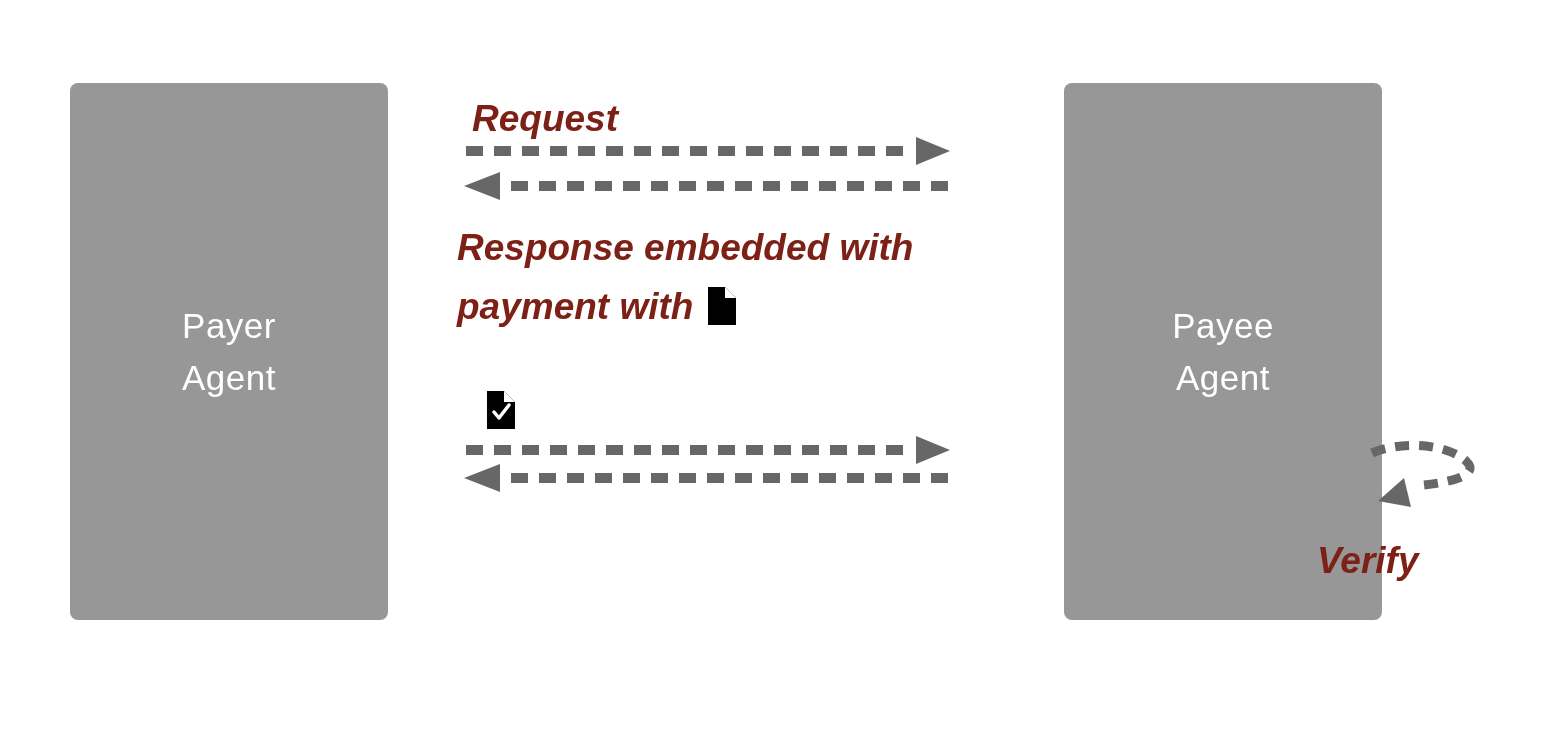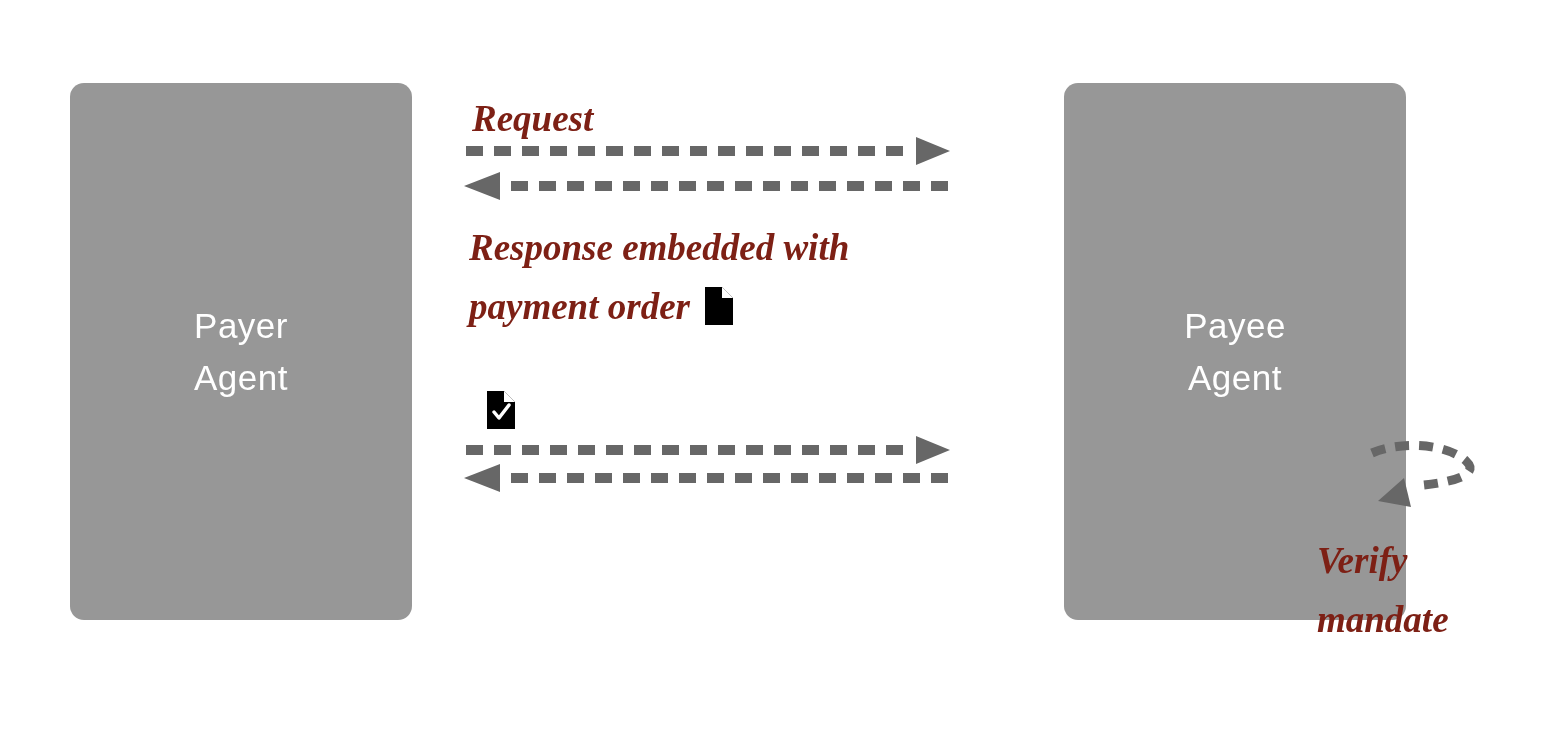--- a/index.html
+++ b/index.html
@@ -3,36 +3,36 @@
 <meta charset="utf-8">
 <style>
   * { margin:0; padding:0; box-sizing:border-box; }
   html,body { background:#ffffff; }
   .canvas {
     position:relative; width:1568px; height:732px;
     background:#ffffff; overflow:hidden;
     font-family:"Liberation Sans", sans-serif;
   }
   .agent-box {
-    position:absolute; top:83px; width:342px; height:537px;
-    background:#979797; border-radius:14px;
+    position:absolute; top:83px; width:318px; height:537px;
+    background:#979797; border-radius:8px;
     display:flex; align-items:center; justify-content:center;
   }
   .agent-box--payer { left:70px; }
   .agent-box--payee { left:1064px; }
   .agent-label {
     color:#ffffff; font-size:35px; line-height:52px;
     font-weight:400; text-align:center; letter-spacing:0.5px;
   }
   .msg-label {
     position:absolute; color:#7d2015; font-style:italic; font-weight:700;
-    font-size:37px; line-height:59px; white-space:nowrap;font-family:Liberation Serif, serif;
+    font-size:37px; line-height:59px; white-space:nowrap;
   }
   .msg-label--request  { left:472px; top:89px; }
-  .msg-label--response { left:469px; top:218px; }
+  .msg-label--response { left:457px; top:218px; }
   .msg-label--mandate  { left:472px; top:381px; }
   .msg-label--success  { left:472px; top:511px; }
   .msg-label--verify   { left:1317px; top:531px; }
   .icon-doc { display:inline-block; vertical-align:-7px; margin-left:14px; }
   .arrow-overlay { position:absolute; left:0; top:0; width:1568px; height:732px; }
 </style>
 </head>
 <body>
 
 <div class="canvas">
@@ -79,34 +79,33 @@
     </g>
   </svg>
 
   <div class="msg-label msg-label--request">
     <span>Request</span>
   </div>
 
   <div class="msg-label msg-label--response">
     <div>Response embedded with</div>
     <div>
-      <span>payment order</span><svg class="icon-doc" width="30" height="40" viewBox="0 0 30 40">
+      <span>payment with</span><svg class="icon-doc" width="30" height="40" viewBox="0 0 30 40">
         <path d="M1 1 H18 L29 12 V39 H1 Z" fill="#000000"></path>
         <path d="M18 1 L29 12 H18 Z" fill="#ffffff"></path>
       </svg>
     </div>
   </div>
 
   <div class="msg-label msg-label--mandate">
     <svg class="icon-doc" width="30" height="40" viewBox="0 0 30 40">
       <path d="M1 1 H18 L29 12 V39 H1 Z" fill="#000000"></path>
       <path d="M18 1 L29 12 H18 Z" fill="#ffffff"></path>
       <path d="M8 22 L13 28 L23 15" fill="none" stroke="#ffffff" stroke-width="3.5" stroke-linecap="round" stroke-linejoin="round"></path>
     </svg>
   </div>
 
 
   <div class="msg-label msg-label--verify">
     <div>Verify</div>
-    <div>mandate</div>
   </div>
 
 </div>
 
 </body></html>

